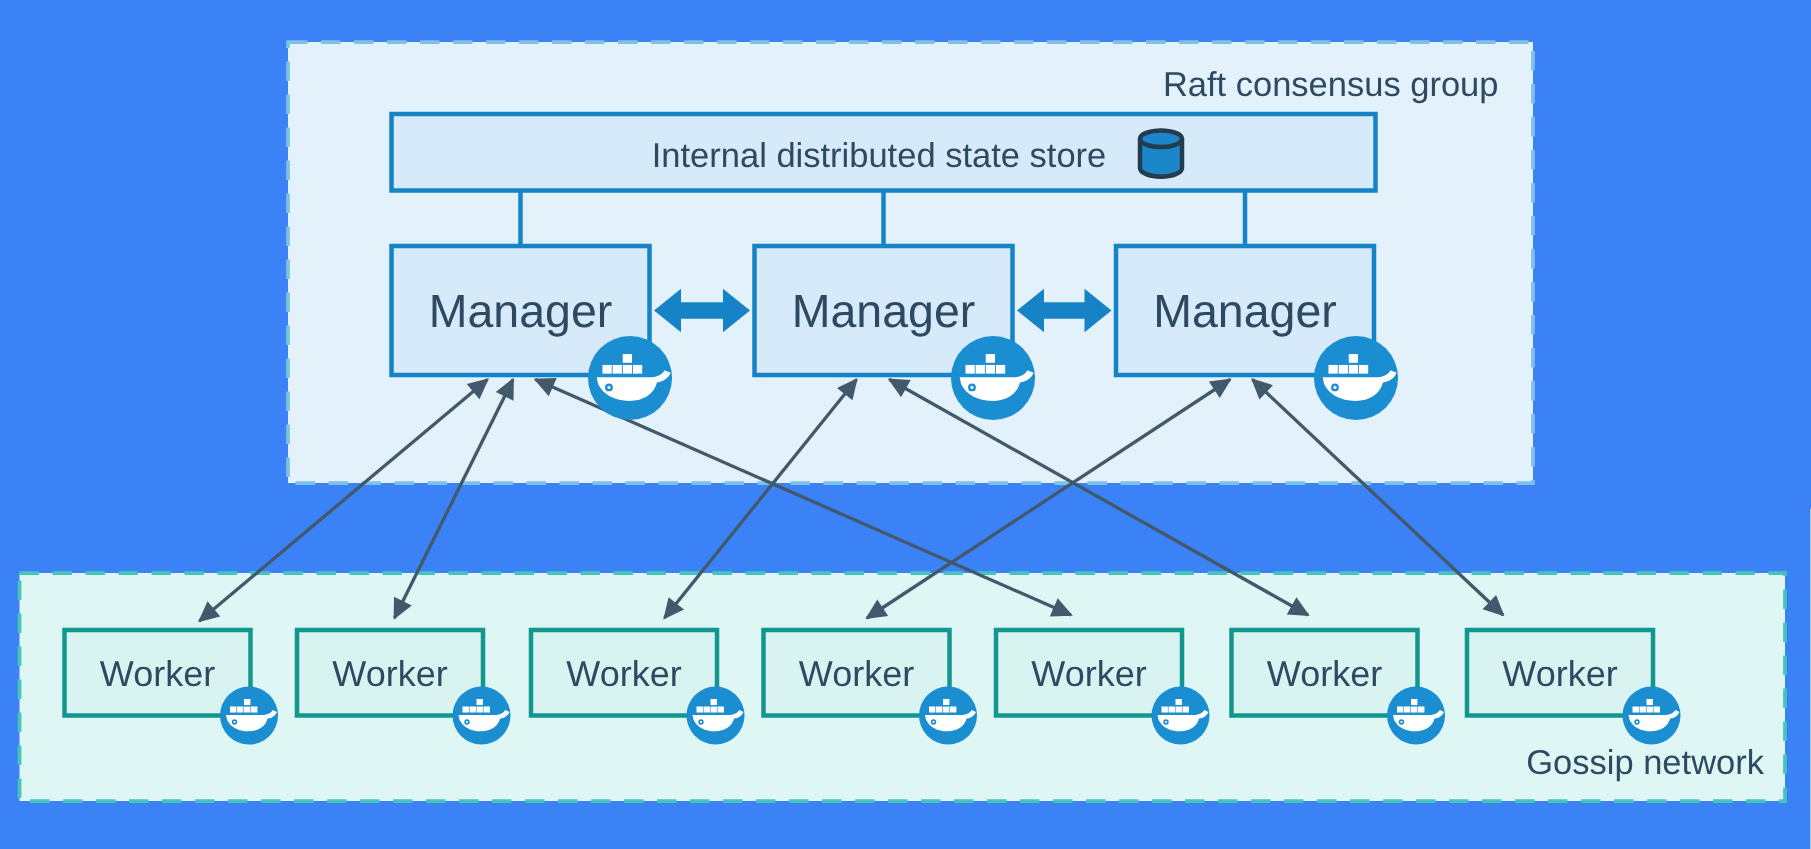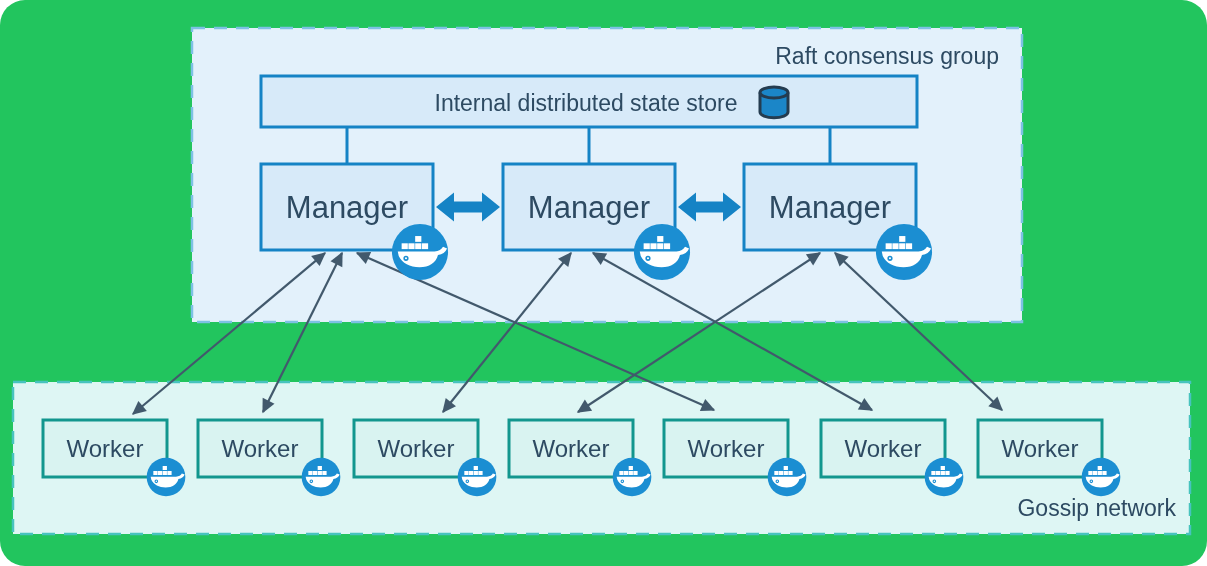--- a/index.html
+++ b/index.html
@@ -1,17 +1,17 @@
 <!DOCTYPE html>
 <html><head>
 <meta charset="utf-8">
 <style>
   html,body{margin:0;padding:0;background:#ffffff;}
-  .stage{position:relative;width:1207px;height:566px;background:#22c55e;overflow:hidden;
-         font-family:"Liberation Sans", sans-serif;border-radius:25px;}
+  .stage{position:relative;width:1207px;height:566px;background:#3b82f6;overflow:hidden;
+         font-family:"Liberation Sans", sans-serif;}
   svg text{font-family:"Liberation Sans", sans-serif;fill:#2d4a62;}
   .grp-label{font-size:23px;}
   .store-label{font-size:23px;}
   .manager-label{font-size:31px;}
   .worker-label{font-size:24px;}
   .node-blue{fill:#d7eaf9;stroke:#1583c5;stroke-width:3;}
   .node-teal{fill:#d9f3f1;stroke:#12968e;stroke-width:3;}
   .edge{stroke:#42596c;stroke-width:2.2;fill:none;}
   .connector{stroke:#1583c5;stroke-width:3;}
   .thick-arrow{fill:#1583c5;}

